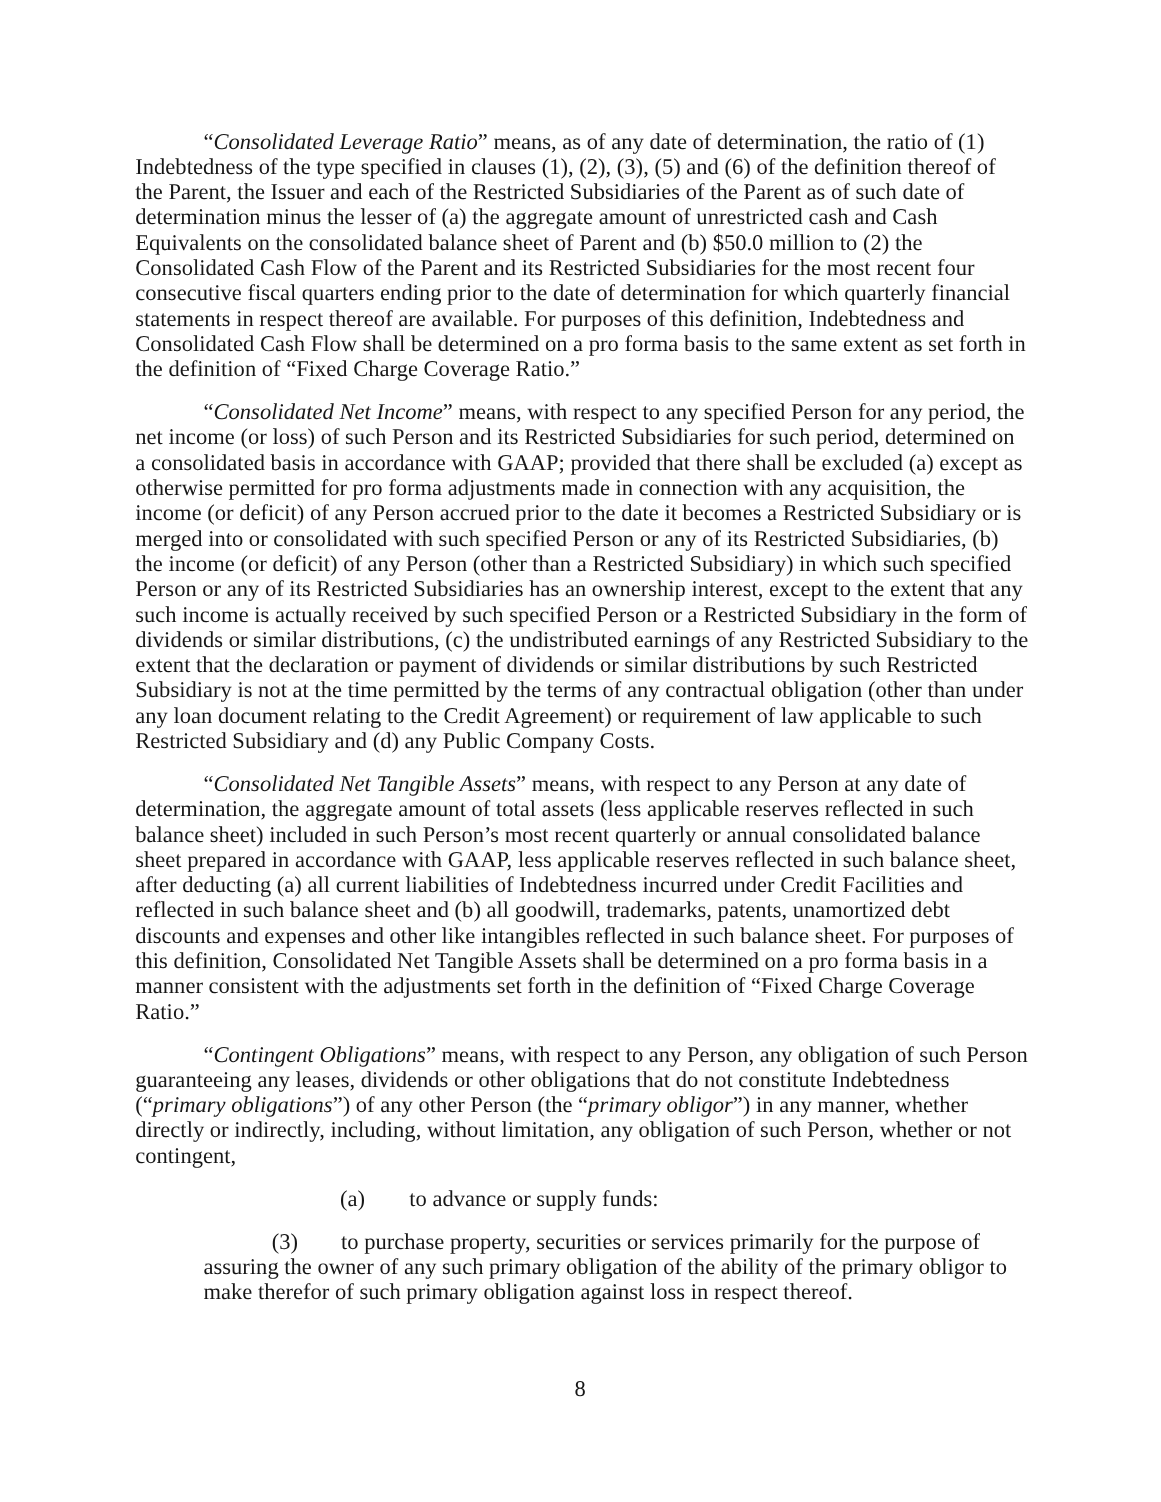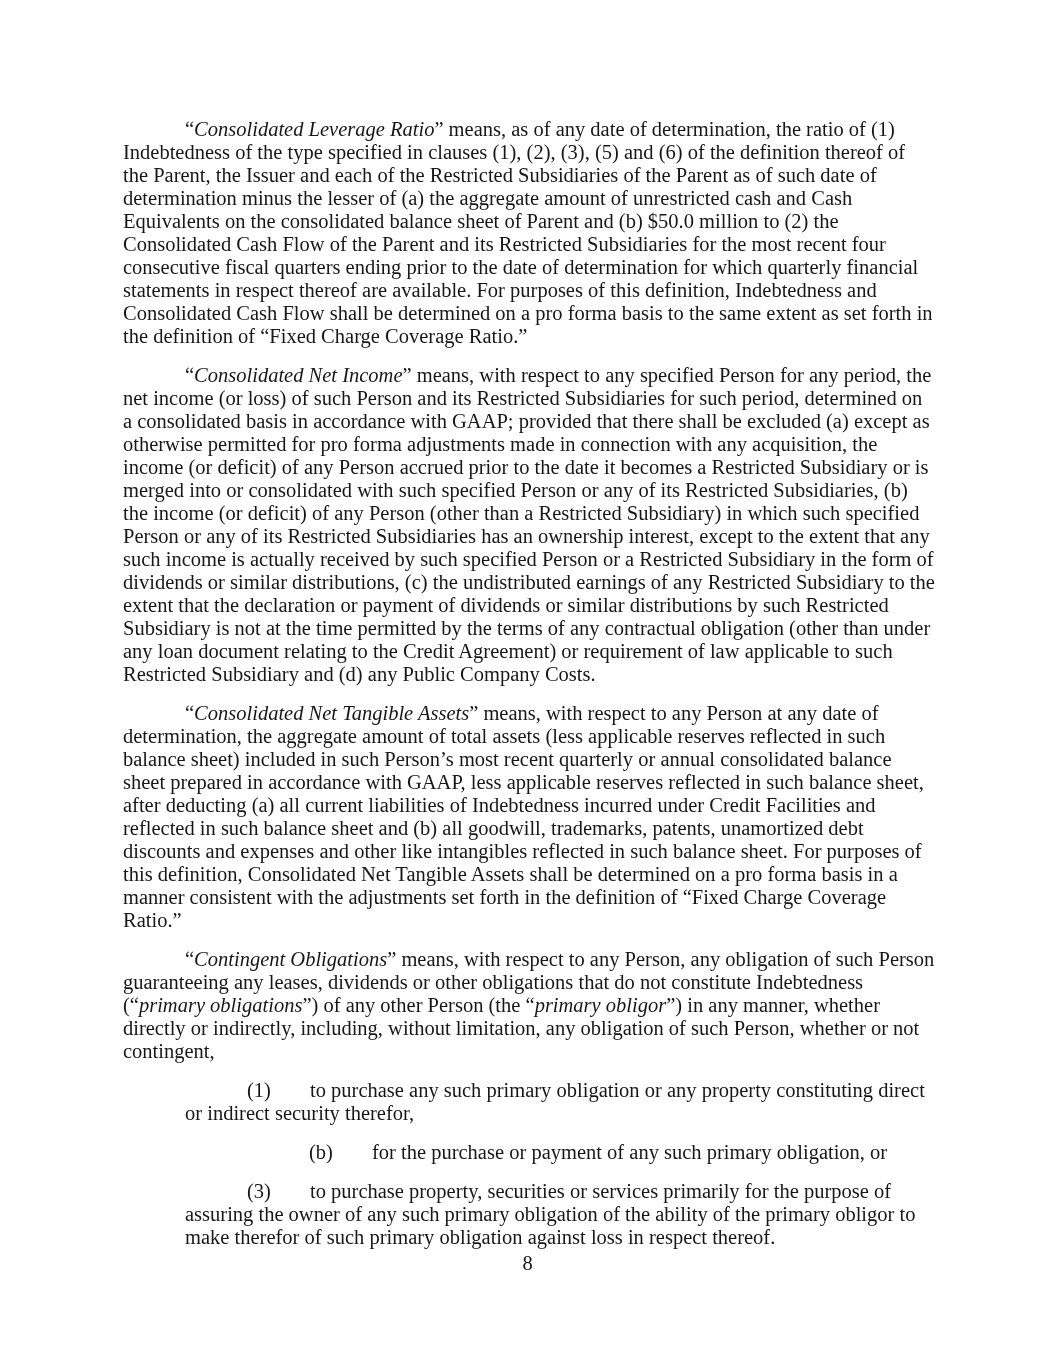--- a/index.html
+++ b/index.html
@@ -59,24 +59,23 @@
   <div class="content">
 
     <p class="para"><span>“</span><span class="it">Consolidated Leverage Ratio</span><span>” means, as of any date of determination, the ratio of (1) Indebtedness of the type specified in clauses (1), (2), (3), (5) and (6) of the definition thereof of the Parent, the Issuer and each of the Restricted Subsidiaries of the Parent as of such date of determination minus the lesser of (a) the aggregate amount of unrestricted cash and Cash Equivalents on the consolidated balance sheet of Parent and (b) $50.0 million to (2) the Consolidated Cash Flow of the Parent and its Restricted Subsidiaries for the most recent four consecutive fiscal quarters ending prior to the date of determination for which quarterly financial statements in respect thereof are available.  For purposes of this definition, Indebtedness and Consolidated Cash Flow shall be determined on a pro forma basis to the same extent as set forth in the definition of “Fixed Charge Coverage Ratio.”</span></p>
 
     <p class="para"><span>“</span><span class="it">Consolidated Net Income</span><span>” means, with respect to any specified Person for any period, the net income (or loss) of such Person and its Restricted Subsidiaries for such period, determined on a consolidated basis in accordance with GAAP; provided that there shall be excluded (a) except as otherwise permitted for pro forma adjustments made in connection with any acquisition, the income (or deficit) of any Person accrued prior to the date it becomes a Restricted Subsidiary or is merged into or consolidated with such specified Person or any of its Restricted Subsidiaries, (b) the income (or deficit) of any Person (other than a Restricted Subsidiary) in which such specified Person or any of its Restricted Subsidiaries has an ownership interest, except to the extent that any such income is actually received by such specified Person or a Restricted Subsidiary in the form of dividends or similar distributions, (c) the undistributed earnings of any Restricted Subsidiary to the extent that the declaration or payment of dividends or similar distributions by such Restricted Subsidiary is not at the time permitted by the terms of any contractual obligation (other than under any loan document relating to the Credit Agreement) or requirement of law applicable to such Restricted Subsidiary and (d) any Public Company Costs.</span></p>
 
     <p class="para"><span>“</span><span class="it">Consolidated Net Tangible Assets</span><span>” means, with respect to any Person at any date of determination, the aggregate amount of total assets (less applicable reserves reflected in such balance sheet) included in such Person’s most recent quarterly or annual consolidated balance sheet prepared in accordance with GAAP, less applicable reserves reflected in such balance sheet, after deducting (a) all current liabilities of Indebtedness incurred under Credit Facilities and reflected in such balance sheet and (b) all goodwill, trademarks, patents, unamortized debt discounts and expenses and other like intangibles reflected in such balance sheet.  For purposes of this definition, Consolidated Net Tangible Assets shall be determined on a pro forma basis in a manner consistent with the adjustments set forth in the definition of “Fixed Charge Coverage Ratio.”</span></p>
 
     <p class="para"><span>“</span><span class="it">Contingent Obligations</span><span>” means, with respect to any Person, any obligation of such Person guaranteeing any leases, dividends or other obligations that do not constitute Indebtedness (“</span><span class="it">primary obligations</span><span>”) of any other Person (the “</span><span class="it">primary obligor</span><span>”) in any manner, whether directly or indirectly, including, without limitation, any obligation of such Person, whether or not contingent,</span></p>
 
-    <p class="clause lvl1"><span class="clabel">(1)</span><span>to purchase any such primary obligation or any property constituting direct or indirect security therefor,</span></p>
 
+    <p class="clause lvl2"><span class="clabel">(a)</span><span>to advance or supply funds:</span></p>
 
-    <p class="clause lvl2"><span class="clabel">(b)</span><span>for the purchase or payment of any such primary obligation, or</span></p>
 
 
     <p class="clause lvl1"><span class="clabel">(3)</span><span>to purchase property, securities or services primarily for the purpose of assuring the owner of any such primary obligation of the ability of the primary obligor to make therefor of such primary obligation against loss in respect thereof.</span></p>
 
   </div>
 
   <div class="pagenum">8</div>
 </div>
 
 </body></html>

